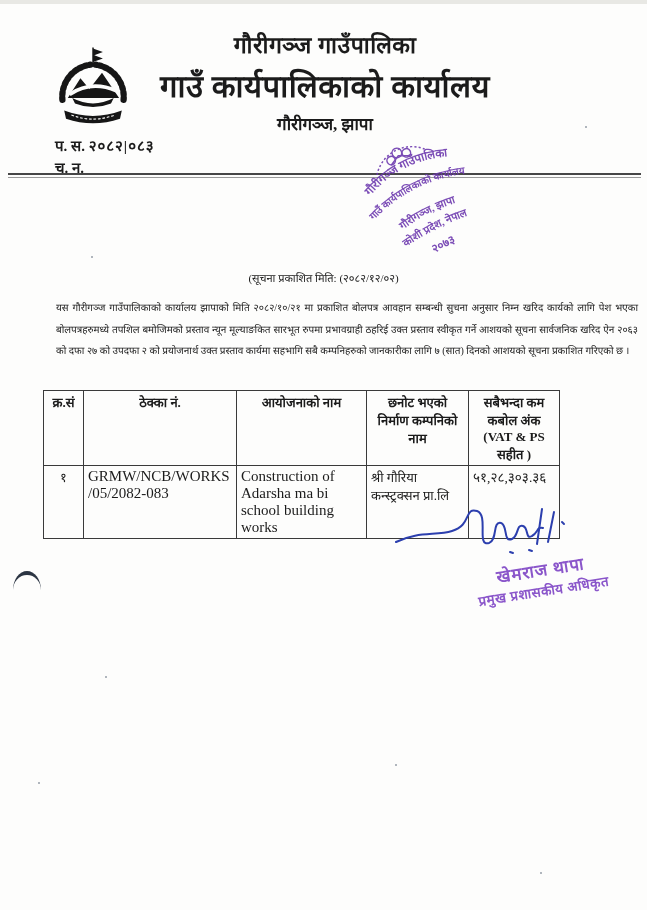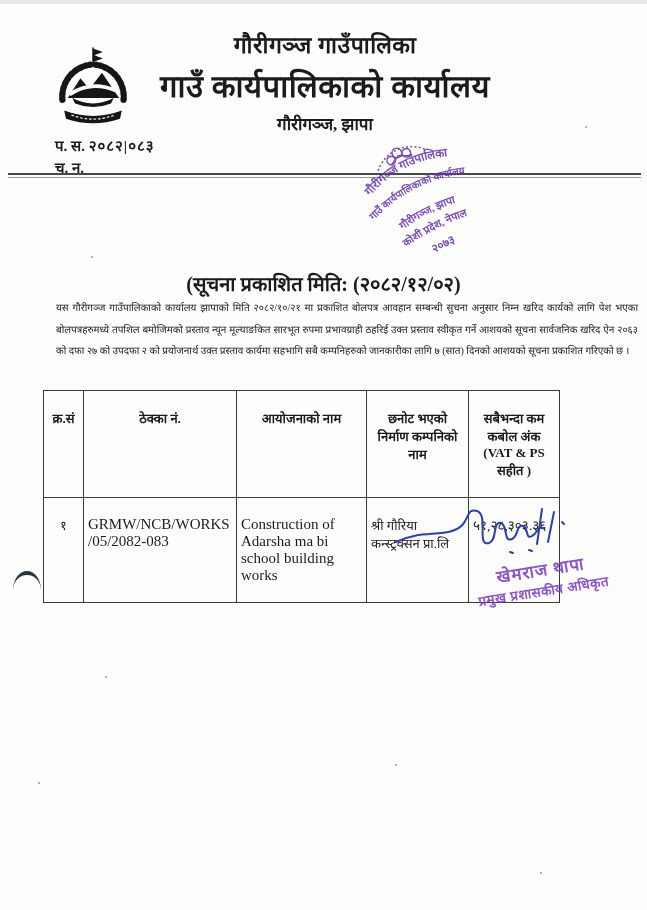--- a/index.html
+++ b/index.html
@@ -17,34 +17,34 @@
   .addr1{font-size:17px; font-weight:bold; margin-top:6px;}
   .addr2{font-size:17px; font-weight:bold; margin-top:3px; margin-left:-55px;}
   .ref-block{position:absolute; left:55px; top:131px; font-size:15px; font-weight:bold; line-height:22px;}
   .ref-value{font-weight:600; letter-spacing:1px;}
   .rule-1{position:absolute; left:8px; top:169px; width:633px; height:2px; background:#474747;}
   .rule-2{position:absolute; left:8px; top:173px; width:633px; height:1px; background:#9a9a9a;}
   
   .round-stamp{position:absolute; left:344px; top:116px; width:150px; height:138px; opacity:.88;}
   
   .subject{position:absolute; left:0; top:238px; width:647px; text-align:center; font-size:15px; font-weight:bold;}
-  .dateline{position:absolute; left:0; top:266px; width:647px; text-align:center; font-size:20px; font-weight:bold;}
+  .dateline{position:absolute; left:0; top:266px; width:647px; text-align:center; font-size:11px; font-weight:normal;}
   
   .body-text{
     position:absolute; left:56px; top:293px; width:582px;
     font-size:10px; line-height:21.5px; text-align:justify; text-justify:inter-word;
   }
   
   table.notice{
     position:absolute; left:43px; top:386px;
     border-collapse:collapse; table-layout:fixed; width:516px;
     font-size:13px;
   }
   table.notice td, table.notice th{
-    border:1.3px solid #3a3a3a; vertical-align:top; padding:18px 4px;
+    border:1.3px solid #3a3a3a; vertical-align:top; padding:2px 4px;
     word-wrap:break-word;
   }
   table.notice th{font-weight:bold; text-align:center;}
   tr.hdr{height:66px;}
   tr.data{height:44px;}
   .c-center{text-align:center;}
   .c-latin{font-family:"Liberation Serif","DejaVu Serif",serif; font-size:15px; text-align:left;}
   .c-amount{text-align:left; font-size:13.5px;}
   
   .signature{position:absolute; left:392px; top:496px; width:178px; height:64px;}

